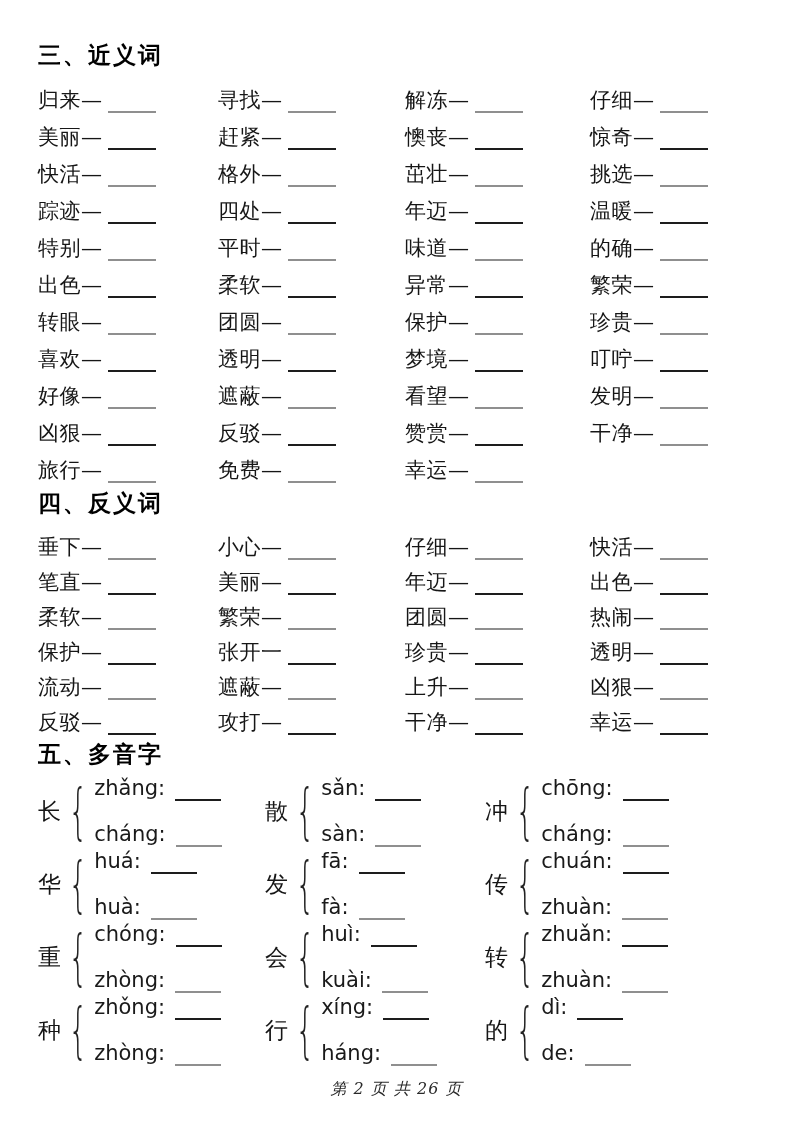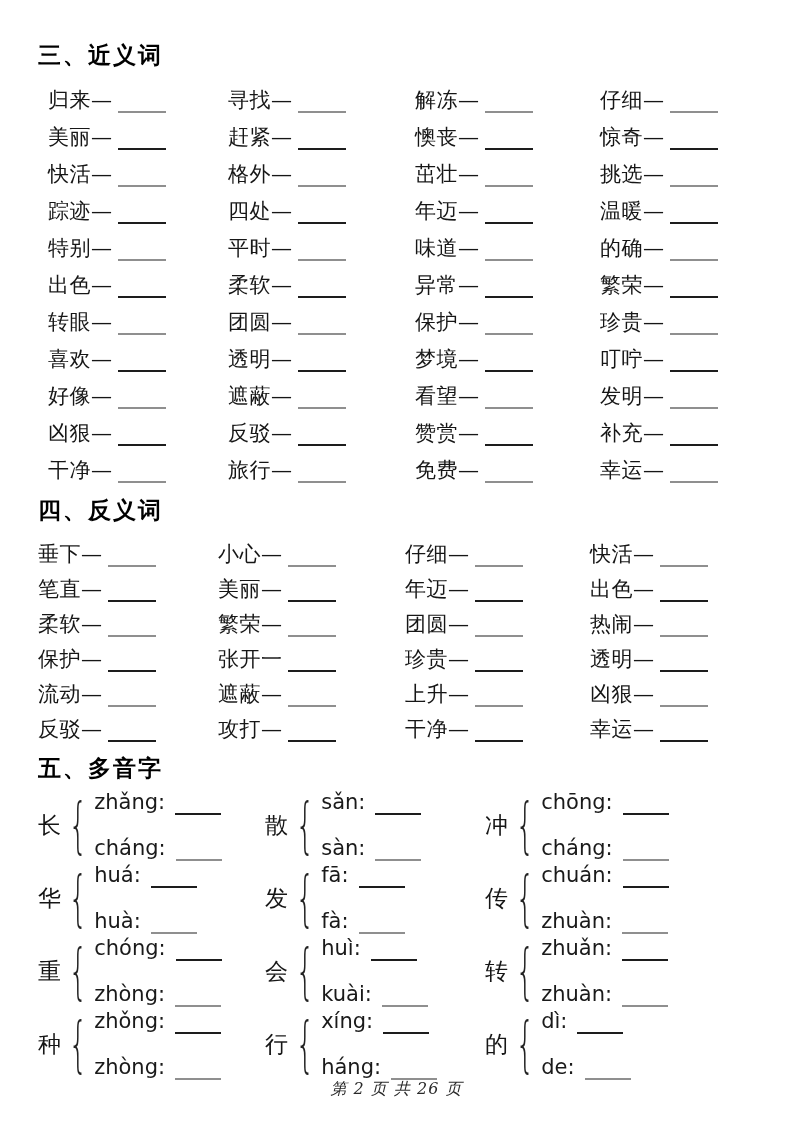--- a/index.html
+++ b/index.html
@@ -13,27 +13,27 @@
     overflow:hidden;
   }
   h2.sec-title{
     font-family:"DejaVu Sans","Liberation Sans",sans-serif;
     font-weight:bold;
     font-size:23px;
     color:#000000;
     margin:0 0 10px 0;
     letter-spacing:2px;
   }
-  h2.sec-title.mt{margin-top:7px;}
+  h2.sec-title.mt{}
   
   .word-grid{
     display:grid;
     grid-template-columns:180px 187px 185px 1fr;
   }
-  .word-grid.syn{grid-auto-rows:37px;margin-left:10px;}
+  .word-grid.syn{grid-auto-rows:37px;}
   .word-grid.ant{grid-auto-rows:35px;}
   .word-item{
     display:flex;
     align-items:center;
     font-size:21px;
     white-space:nowrap;
   }
   .word-text{letter-spacing:0.5px;}
   .blank{
     display:inline-block;
@@ -256,24 +256,20 @@
       </div>
       <div class="word-item">
         <span class="word-text">反驳—</span>
         <span class="blank dark"></span>
       </div>
       <div class="word-item">
         <span class="word-text">赞赏—</span>
         <span class="blank dark"></span>
       </div>
       <div class="word-item">
-        <span class="word-text">补充—</span>
-        <span class="blank dark"></span>
-      </div>
-      <div class="word-item">
         <span class="word-text">干净—</span>
         <span class="blank"></span>
       </div>
       <div class="word-item">
         <span class="word-text">旅行—</span>
         <span class="blank"></span>
       </div>
       <div class="word-item">
         <span class="word-text">免费—</span>
         <span class="blank"></span>

